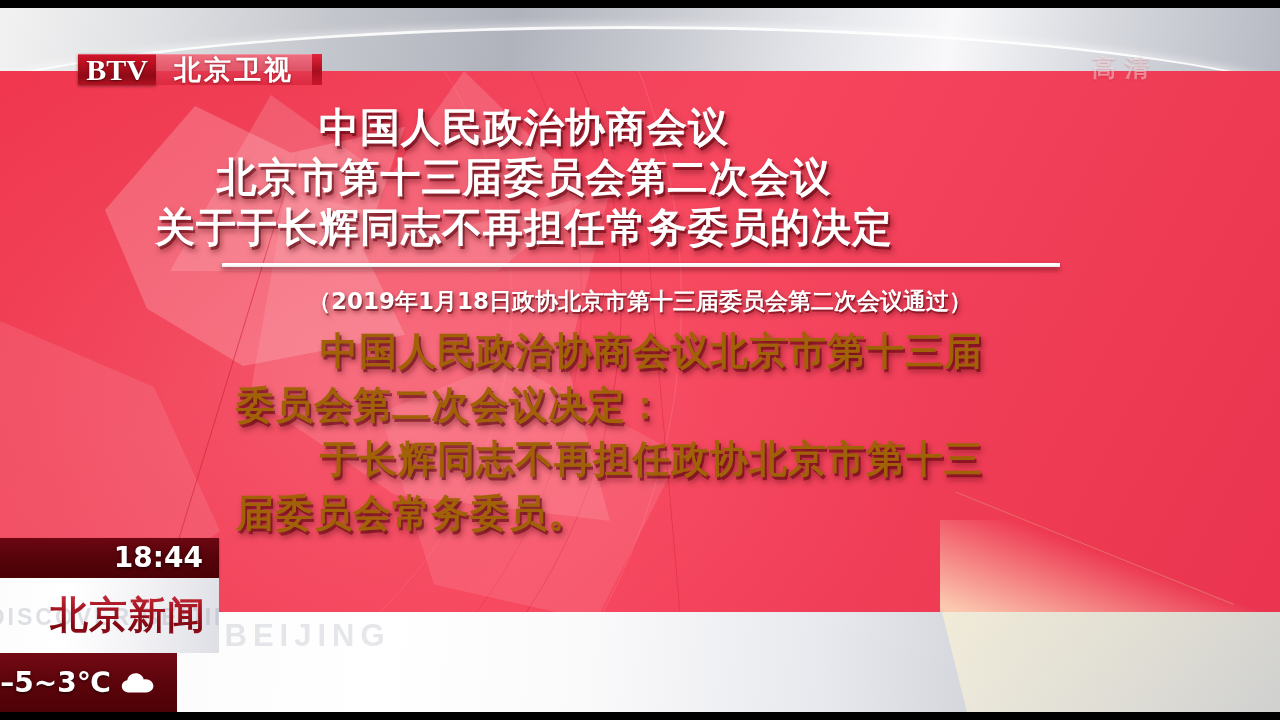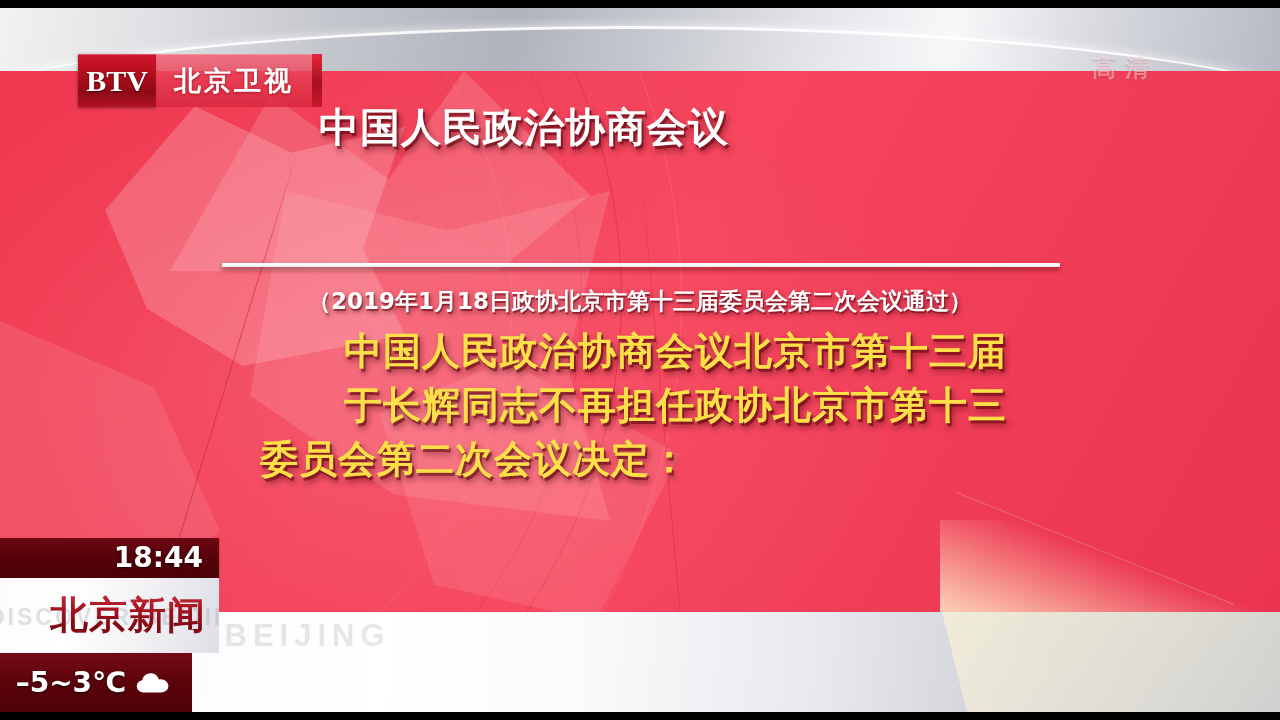--- a/index.html
+++ b/index.html
@@ -182,21 +182,21 @@
     width: 300px; height: 1px;
     background: rgba(228,150,120,0.55);
     transform: rotate(22deg);
     transform-origin: right center;
   }
 
   
   .btv-logo {
     position: absolute;
     left: 78px; top: 54px;
-    height: 53px;
+    height: 31px;
     display: flex;
     align-items: stretch;
     z-index: 40;
   }
   .btv-mark {
     width: 78px;
     display: flex;
     align-items: center;
     justify-content: center;
     background: linear-gradient(180deg, #d0152c 0%, #b9101f 30%, #8e0a16 72%, #b31222 100%);
@@ -298,27 +298,26 @@
     position: absolute;
     left: 236px; top: 324px;
     width: 816px;
     z-index: 30;
   }
   .body-line {
     font-family: "DejaVu Sans", "Liberation Sans", sans-serif;
     font-weight: bold;
     font-size: 38px;
     line-height: 54px;
-    color: #fde047;
+    color: #a16207;
     letter-spacing: 1px;
     text-shadow:
       2px 3px 0 rgba(90,0,10,0.55),
       3px 5px 6px rgba(60,0,8,0.55);
     white-space: nowrap;
-    margin-left: 24px;
   }
   .body-line.indent { padding-left: 84px; }
 
   
   .clock-band {
     position: absolute;
     left: 0; top: 538px;
     width: 219px; height: 40px;
     background: linear-gradient(180deg, #6d0712 0%, #560309 48%, #4a0207 100%);
     box-shadow: 0 1px 2px rgba(0,0,0,0.4);
@@ -373,25 +372,25 @@
     -webkit-background-clip: text;
     background-clip: text;
     color: #96101d;
     -webkit-text-fill-color: transparent;
     white-space: nowrap;
   }
 
   .weather-band {
     position: absolute;
     left: 0; top: 653px;
-    width: 192px; height: 59px;
+    width: 177px; height: 59px;
     background: linear-gradient(180deg, #740a15 0%, #5c040b 50%, #4d0207 100%);
     display: flex;
     align-items: center;
-    justify-content: flex-end;
+    justify-content: center;
     z-index: 45;
   }
   .weather-band .temp-text {
     font-family: "DejaVu Sans", "Liberation Sans", sans-serif;
     font-weight: bold;
     font-size: 28px;
     color: #ffffff;
     line-height: 1;
     letter-spacing: 0px;
     text-shadow: 0 1px 3px rgba(0,0,0,0.7);
@@ -445,30 +444,33 @@
     <div class="btv-name">
       <span>北京卫视</span>
     </div>
     <div class="btv-bar"></div>
   </div>
 
   <div class="hd-mark">高清</div>
 
   <div class="title-block">
     <div class="title-line">中国人民政治协商会议</div>
+    <div class="title-line">北京市第十三届委员会第二次会议</div>
+    <div class="title-line">关于于长辉同志不再担任常务委员的决定</div>
   </div>
 
   <div class="title-rule"></div>
 
   <div class="subtitle">（2019年1月18日政协北京市第十三届委员会第二次会议通过）</div>
 
   <div class="body-block">
     <div class="body-line indent">中国人民政治协商会议北京市第十三届</div>
+    <div class="body-line">委员会第二次会议决定：</div>
     <div class="body-line indent">于长辉同志不再担任政协北京市第十三</div>
-    <div class="body-line">委员会第二次会议决定：</div>
+    <div class="body-line">届委员会常务委员。</div>
   </div>
 
   <div class="clock-band">
     <span class="clock-text">18:44</span>
   </div>
 
   <div class="program-band">
     <div class="faint-text">DISCOVER BEIJING</div>
     <div class="program-name">北京新闻</div>
   </div>

